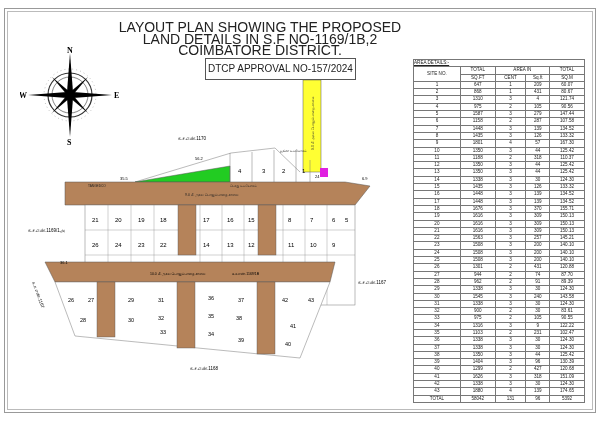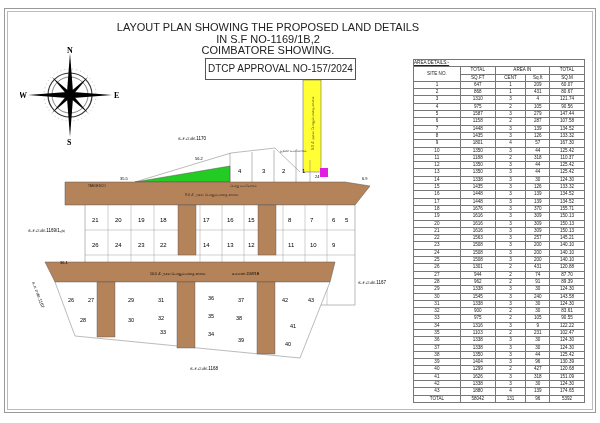--- a/index.html
+++ b/index.html
@@ -1,33 +1,33 @@
 <!DOCTYPE html>
 <html><head>
 <meta charset="utf-8">
 <style>
   html,body{margin:0;padding:0;background:#fff;}
   body{width:600px;height:423px;position:relative;overflow:hidden;font-family:"Liberation Sans",sans-serif;color:#222;}
   .frame{position:absolute;left:4px;top:8px;width:590px;height:403px;border:1px solid #999;box-shadow:inset 0 0 0 2px #fff, inset 0 0 0 3px #bbb;}
-  .title{position:absolute;left:113px;top:22px;width:310px;text-align:center;font-size:11px;line-height:11.5px;color:#222;}
+  .title{position:absolute;left:105px;top:22px;width:310px;text-align:center;font-size:14px;line-height:11.5px;color:#222;}
   .approval{position:absolute;left:205px;top:58px;border:1px solid #555;font-size:10px;padding:4px 2px;line-height:12px;}
   .compass{position:absolute;left:20px;top:45px;width:110px;height:100px;}
   .map{position:absolute;left:0;top:70px;width:410px;height:340px;}
   table.area{position:absolute;left:413px;top:59px;width:172px;border-collapse:collapse;font-size:4.6px;line-height:6.3px;}
   table.area td,table.area th{border:0.5px solid #777;text-align:center;padding:0;font-weight:normal;}
   table.area .caption-row td{text-align:left;text-decoration:underline;}
 </style>
 </head>
 <body>
 
 <div class="frame"></div>
 
 <div class="title">
   <div>LAYOUT PLAN SHOWING THE PROPOSED LAND DETAILS IN S.F NO-1169/1B,2</div>
-  <div>COIMBATORE SHOWING.</div>
+  <div>COIMBATORE DISTRICT.</div>
 </div>
 <div class="approval">DTCP APPROVAL NO-157/2024</div>
 
 <svg class="compass" viewBox="0 0 110 100">
   <circle cx="50" cy="50" r="22" fill="none" stroke="#333" stroke-width="1.2"></circle>
   <circle cx="50" cy="50" r="18" fill="none" stroke="#333" stroke-width="0.6"></circle>
   <circle cx="50" cy="50" r="26" fill="none" stroke="#666" stroke-width="0.4" stroke-dasharray="1 3"></circle>
   <polygon points="50,8 53,47 50,50 47,47" fill="#000"></polygon>
   <polygon points="50,92 53,53 50,50 47,53" fill="#000"></polygon>
   <polygon points="8,50 47,47 50,50 47,53" fill="#000"></polygon>

